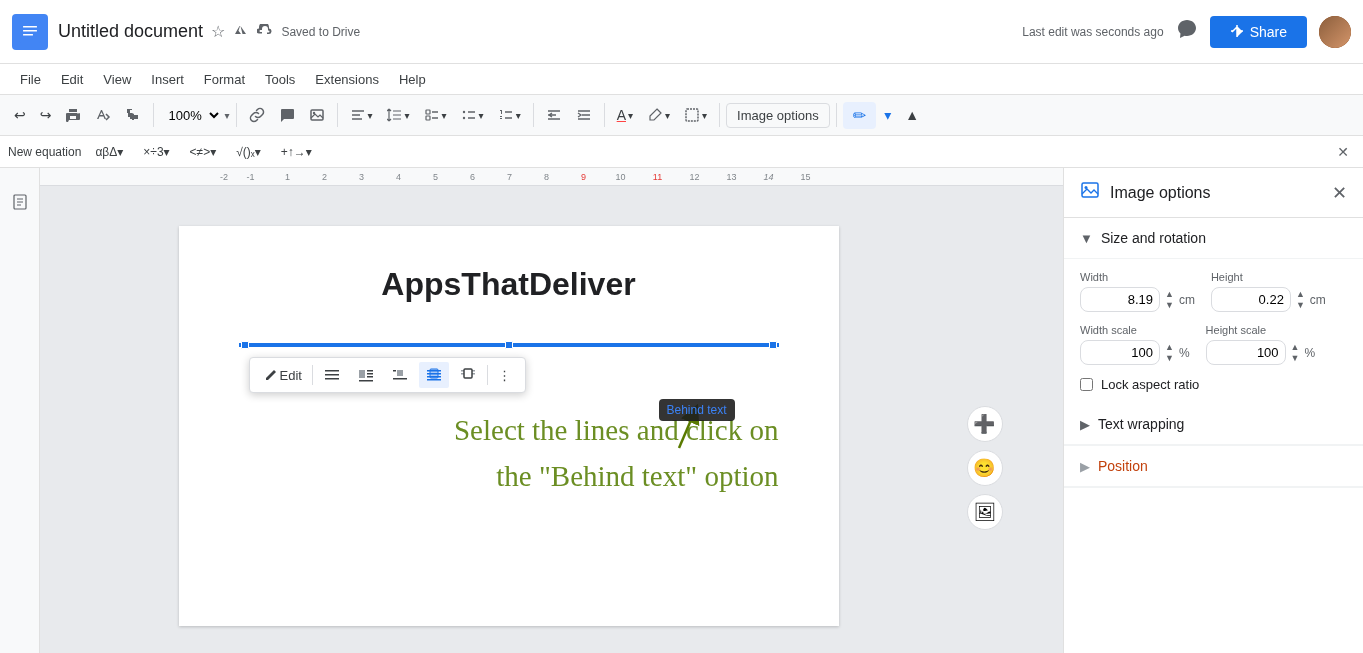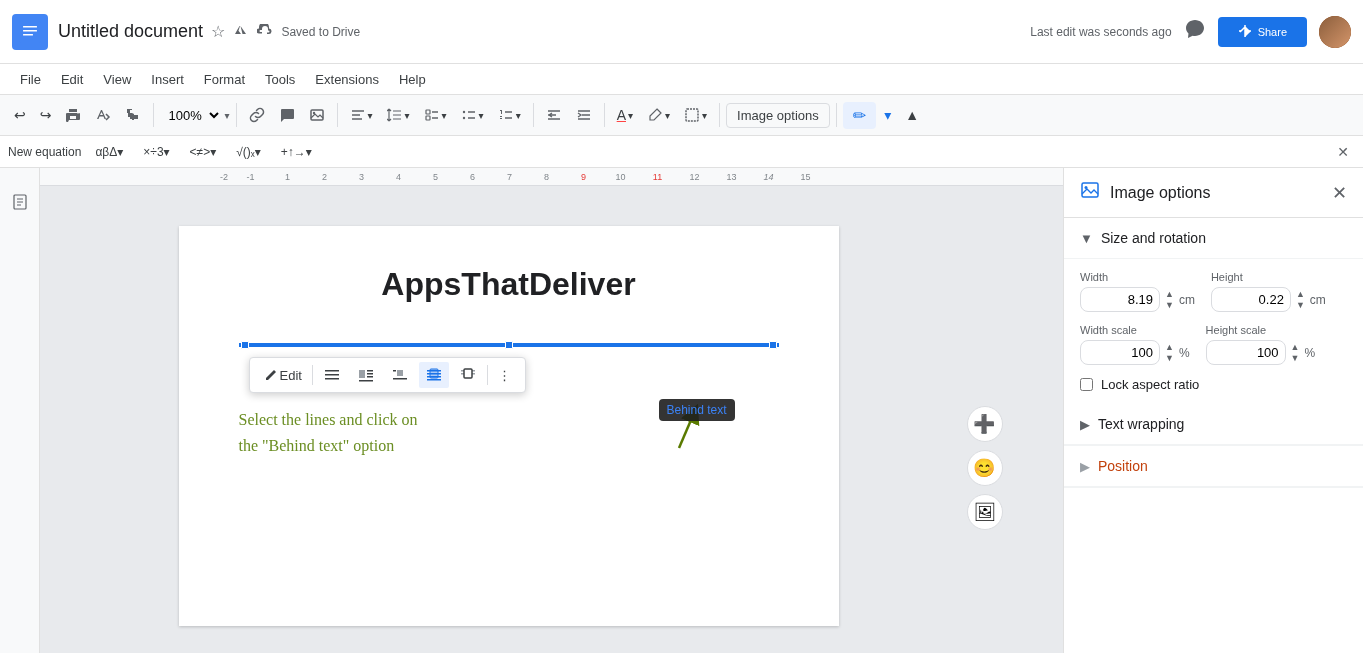--- a/index.html
+++ b/index.html
@@ -20,21 +20,21 @@
       border-radius: 4px;
       display: flex; align-items: center; justify-content: center;
       color: #fff; font-size: 20px; font-weight: bold; flex-shrink: 0;
     }
     .title-section { display: flex; flex-direction: column; }
     .title-icon-btn { background: none; border: none; cursor: pointer; color: #5f6368; font-size: 16px; }
     .saved-text { font-size: 12px; color: #5f6368; margin-left: 4px; }
     .header-right { margin-left: auto; display: flex; align-items: center; gap: 12px; }
     .share-btn {
       background: #1a73e8; color: #fff; border: none; border-radius: 4px;
-      padding: 8px 20px; font-size: 11px; cursor: pointer; display: flex; align-items: center; gap: 6px;
+      padding: 8px 20px; font-size: 14px; cursor: pointer; display: flex; align-items: center; gap: 6px;
     }
     .comment-icon { color: #5f6368; font-size: 20px; cursor: pointer; }
     .avatar { width: 32px; height: 32px; border-radius: 50%; background: #8b4513; overflow: hidden; }
 
     
     .menu-bar {
       display: flex;
       align-items: center;
       padding: 0 12px;
       background: #fff;
@@ -199,23 +199,23 @@
       position: absolute;
       top: -4px;
       border-radius: 1px;
     }
     .handle.left { left: 0; }
     .handle.mid { left: 50%; transform: translateX(-50%); }
     .handle.right { right: 0; }
 
     .handwritten-text {
       font-family: 'Comic Sans MS', cursive;
-      font-size: 16px;
+      font-size: 29px;
       color: #6b8e23;
-      text-align: left;
+      text-align: right;
       line-height: 1.6;
       margin-top: 20px;
     }
     .action-btn {
       width: 36px; height: 36px;
       background: #fff;
       border: 1px solid #dadce0;
       border-radius: 50%;
       display: flex; align-items: center; justify-content: center;
       cursor: pointer;

